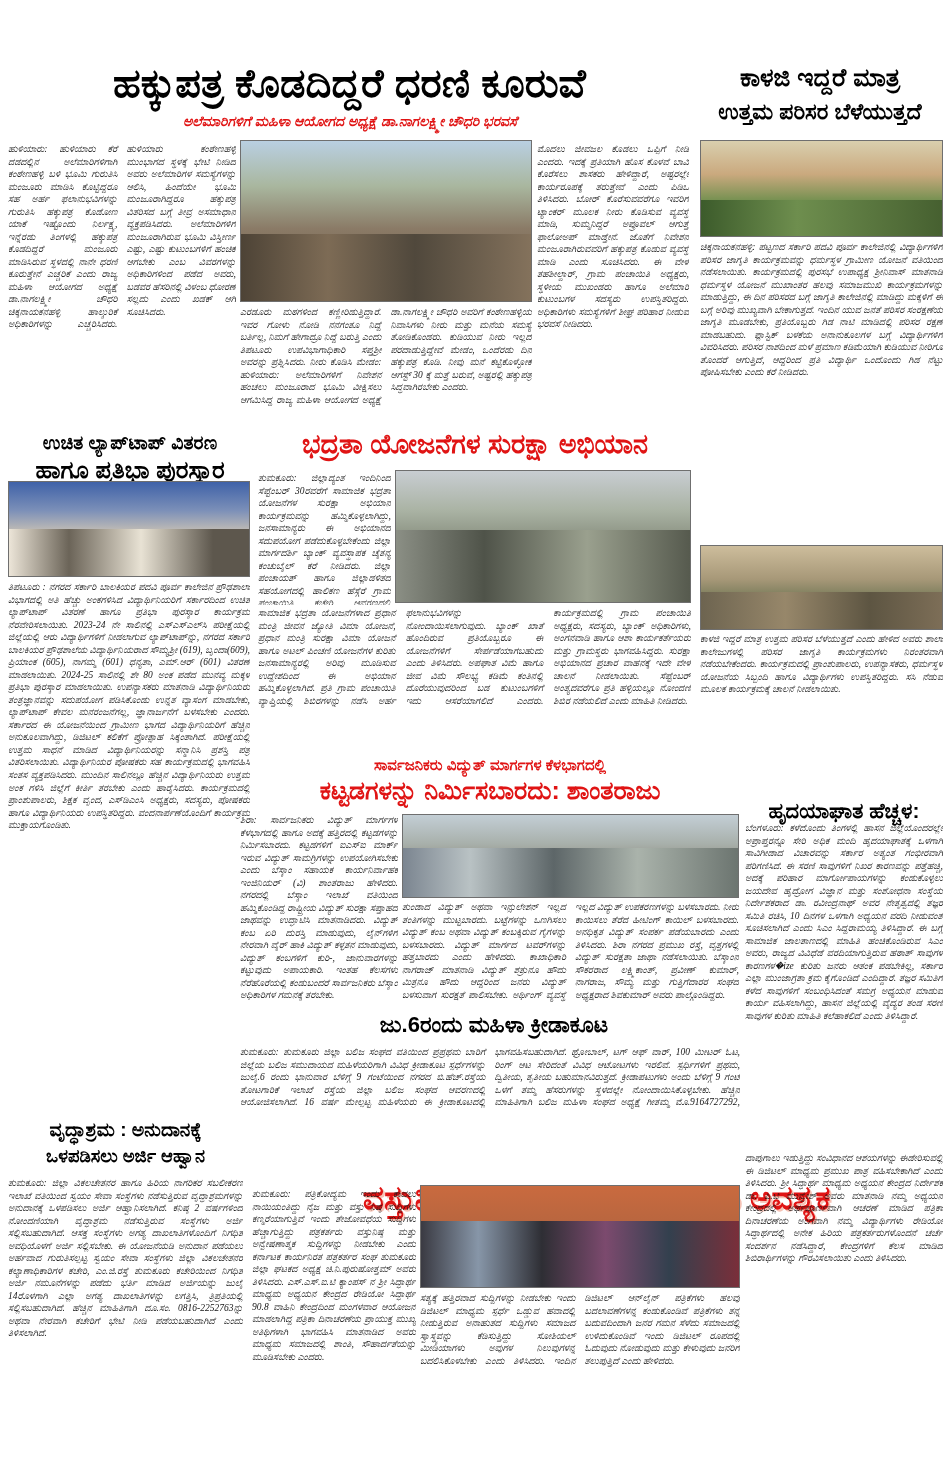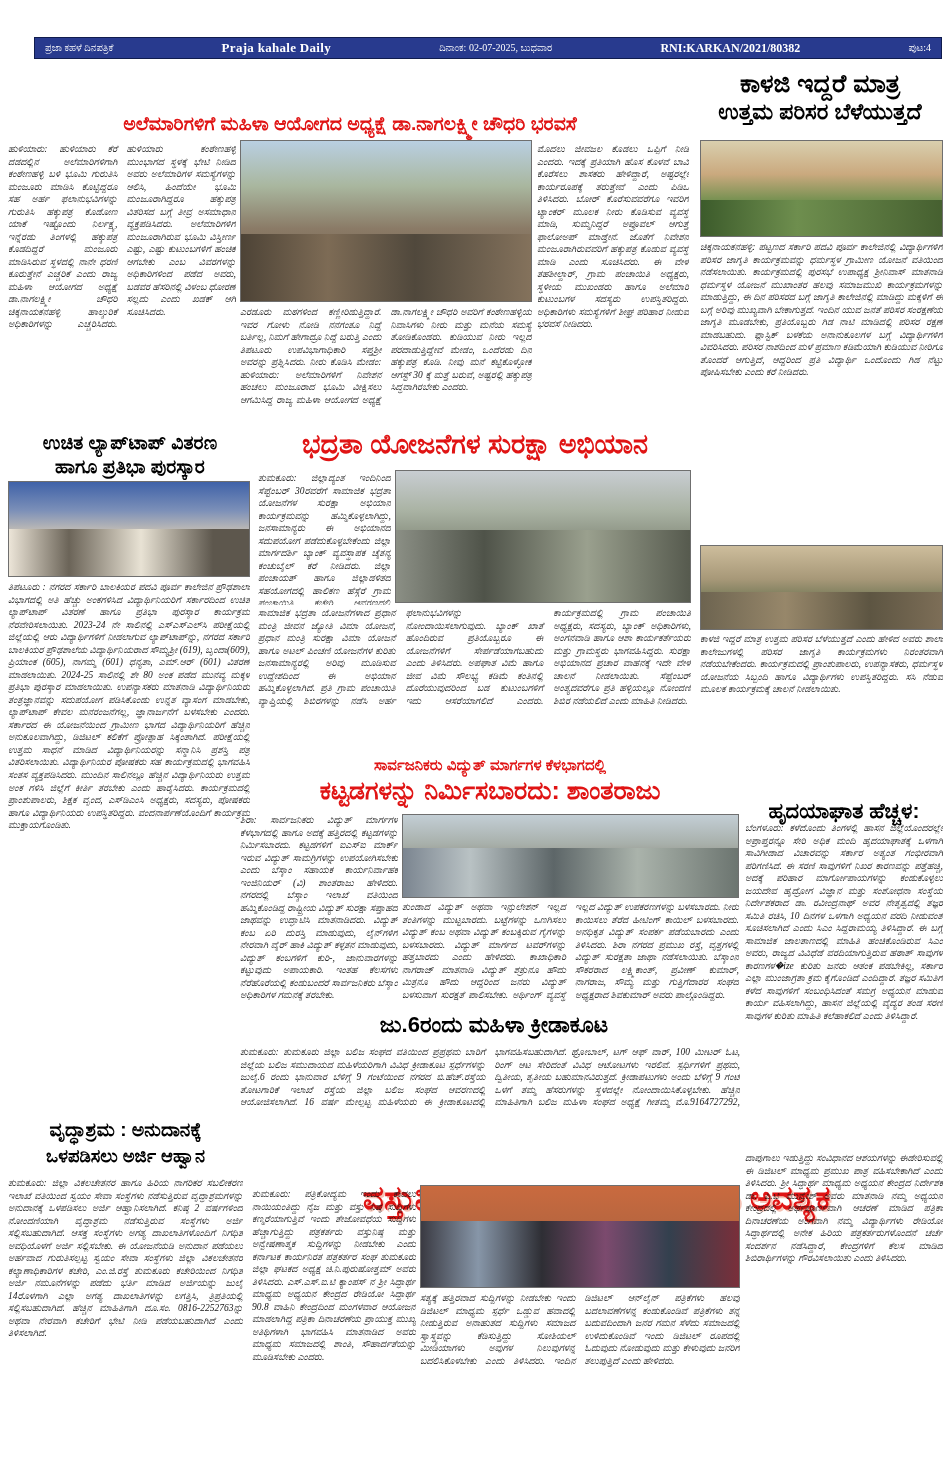--- a/index.html
+++ b/index.html
@@ -24,60 +24,54 @@
   .photo{position:absolute;border:1px solid #6f6f6f;box-sizing:border-box;overflow:hidden;}
   .photo .band{position:absolute;left:0;right:0;}
   
   .press-hl{text-shadow:2px 2px 0 #f6c3b6;}
 </style>
 </head>
 <body>
 
 <div id="page">
 
-  <div class="mast">
-    <span>ಪ್ರಜಾ ಕಹಳೆ ದಿನಪತ್ರಿಕೆ</span>
-    <span class="paper-en">Praja kahale Daily</span>
-    <span>ದಿನಾಂಕ: 02-07-2025, ಬುಧವಾರ</span>
-    <span class="rni">RNI:KARKAN/2021/80382</span>
-    <span>ಪುಟ:4</span>
-  </div>
 
-  <div class="abs hl hl-red" style="left:25px;top:114px;width:650px;height:24px;font-size:19px;">ಅಲೆಮಾರಿಗಳಿಗೆ ಮಹಿಳಾ ಆಯೋಗದ ಅಧ್ಯಕ್ಷೆ ಡಾ.ನಾಗಲಕ್ಷ್ಮೀ ಚೌಧರಿ ಭರವಸೆ</div>
+  <div class="abs hl" style="left:8px;top:62px;width:683px;height:50px;font-size:40px;">ಹಕ್ಕುಪತ್ರ ಕೊಡದಿದ್ದರೆ ಧರಣಿ ಕೂರುವೆ</div>
+  <div class="abs hl hl-red" style="left:25px;top:114px;width:650px;height:24px;font-size:14px;font-style:italic;">ಅಲೆಮಾರಿಗಳಿಗೆ ಮಹಿಳಾ ಆಯೋಗದ ಅಧ್ಯಕ್ಷೆ ಡಾ.ನಾಗಲಕ್ಷ್ಮೀ ಚೌಧರಿ ಭರವಸೆ</div>
 
   <div class="abs body-text cols2" style="left:8px;top:143px;width:228px;height:287px;">ಹುಳಿಯಾರು: ಹುಳಿಯಾರು ಕೆರೆ ದಡದಲ್ಲಿನ ಅಲೆಮಾರಿಗಳಿಗಾಗಿ ಕಂಠೇಣಹಳ್ಳಿ ಬಳಿ ಭೂಮಿ ಗುರುತಿಸಿ ಮಂಜೂರು ಮಾಡಿಸಿ ಕೊಟ್ಟಿದ್ದರೂ ಸಹ ಅರ್ಹ ಫಲಾನುಭವಿಗಳನ್ನು ಗುರುತಿಸಿ ಹಕ್ಕುಪತ್ರ ಕೊಡೋಣ ಯಾಕೆ ಇಷ್ಟೊಂದು ನಿರ್ಲಕ್ಷ್ಯ, ಇನ್ನೆರಡು ತಿಂಗಳಲ್ಲಿ ಹಕ್ಕುಪತ್ರ ಕೊಡದಿದ್ದರೆ ಮಂಜೂರು ಮಾಡಿಸಿರುವ ಸ್ಥಳದಲ್ಲಿ ನಾನೇ ಧರಣಿ ಕೂರುತ್ತೇನೆ ಎಚ್ಚರಿಕೆ ಎಂದು ರಾಜ್ಯ ಮಹಿಳಾ ಆಯೋಗದ ಅಧ್ಯಕ್ಷೆ ಡಾ.ನಾಗಲಕ್ಷ್ಮೀ ಚೌಧರಿ ಚಿಕ್ಕನಾಯಕನಹಳ್ಳಿ ಹಾಲ್ಕುರಿಕೆ ಅಧಿಕಾರಿಗಳನ್ನು ಎಚ್ಚರಿಸಿದರು. ಹುಳಿಯಾರು ಕಂಠೇಣಹಳ್ಳಿ ಮುಂಭಾಗದ ಸ್ಥಳಕ್ಕೆ ಭೇಟಿ ನೀಡಿದ ಅವರು ಅಲೆಮಾರಿಗಳ ಸಮಸ್ಯೆಗಳನ್ನು ಆಲಿಸಿ, ಹಿಂದೆಯೇ ಭೂಮಿ ಮಂಜೂರಾಗಿದ್ದರೂ ಹಕ್ಕುಪತ್ರ ವಿತರಿಸದ ಬಗ್ಗೆ ತೀವ್ರ ಅಸಮಾಧಾನ ವ್ಯಕ್ತಪಡಿಸಿದರು. ಅಲೆಮಾರಿಗಳಿಗೆ ಮಂಜೂರಾಗಿರುವ ಭೂಮಿ ವಿಸ್ತೀರ್ಣ ಎಷ್ಟು, ಎಷ್ಟು ಕುಟುಂಬಗಳಿಗೆ ಹಂಚಿಕೆ ಆಗಬೇಕು ಎಂಬ ವಿವರಗಳನ್ನು ಅಧಿಕಾರಿಗಳಿಂದ ಪಡೆದ ಅವರು, ಬಡವರ ಹೆಸರಿನಲ್ಲಿ ವಿಳಂಬ ಧೋರಣೆ ಸಲ್ಲದು ಎಂದು ಖಡಕ್ ಆಗಿ ಸೂಚಿಸಿದರು.</div>
 
   <div class="photo" style="left:240px;top:140px;width:292px;height:162px;
        background:linear-gradient(180deg,#b9cfe2 0%,#a9b79f 28%,#8a7a66 55%,#6b5d4c 100%);">
     <div class="band" style="top:58%;height:42%;background:linear-gradient(90deg,#4d4336,#7d6b55 30%,#50483c 60%,#84725c);"></div>
   </div>
 
   <div class="abs body-text cols2" style="left:240px;top:306px;width:292px;height:122px;">ಎರಡೂರು ಮಠಗಳಿಂದ ಕಣ್ಣೀರಿಡುತ್ತಿದ್ದಾರೆ. ಇವರ ಗೋಳು ನೋಡಿ ನನಗಂತೂ ನಿದ್ದೆ ಬರ್ತಿಲ್ಲ, ನಿಮಗೆ ಹೇಗಾದ್ರೂ ನಿದ್ದೆ ಬರುತ್ತಿ ಎಂದು ತಿಪಟೂರು ಉಪವಿಭಾಗಾಧಿಕಾರಿ ಸಪ್ತಶ್ರೀ ಅವರನ್ನು ಪ್ರಶ್ನಿಸಿದರು. ನೀರು ಕೊಡಿಸಿ ಮೇಡಂ: ಹುಳಿಯಾರು: ಅಲೆಮಾರಿಗಳಿಗೆ ನಿವೇಶನ ಹಂಚಲು ಮಂಜೂರಾದ ಭೂಮಿ ವೀಕ್ಷಿಸಲು ಆಗಮಿಸಿದ್ದ ರಾಜ್ಯ ಮಹಿಳಾ ಆಯೋಗದ ಅಧ್ಯಕ್ಷೆ ಡಾ.ನಾಗಲಕ್ಷ್ಮೀ ಚೌಧರಿ ಅವರಿಗೆ ಕಂಠೇಣಹಳ್ಳಿಯ ನಿವಾಸಿಗಳು ನೀರು ಮತ್ತು ಮನೆಯ ಸಮಸ್ಯೆ ತೋಡಿಕೊಂಡರು. ಕುಡಿಯುವ ನೀರು ಇಲ್ಲದೆ ಪರದಾಡುತ್ತಿದ್ದೇವೆ ಮೇಡಂ, ಒಂದೆರಡು ದಿನ ಹಕ್ಕುಪತ್ರ ಕೊಡಿ. ನೀವು ಮನೆ ಕಟ್ಟಿಕೊಳ್ಳೋಕೆ ಆಗಸ್ಟ್ 30 ಕ್ಕೆ ಮತ್ತೆ ಬರುವೆ, ಅಷ್ಟರಲ್ಲಿ ಹಕ್ಕುಪತ್ರ ಸಿದ್ಧವಾಗಿರಬೇಕು ಎಂದರು.</div>
 
   <div class="abs body-text" style="left:537px;top:143px;width:152px;height:285px;">ಮೊದಲು ಜೀವಜಲ ಕೊಡಲು ಒಪ್ಪಿಗೆ ನೀಡಿ ಎಂದರು. ಇದಕ್ಕೆ ಪ್ರತಿಯಾಗಿ ಹೊಸ ಕೊಳವೆ ಬಾವಿ ಕೊರೆಸಲು ಶಾಸಕರು ಹೇಳಿದ್ದಾರೆ, ಅಷ್ಟರಲ್ಲೇ ಕಾರ್ಯರೂಪಕ್ಕೆ ತರುತ್ತೇವೆ ಎಂದು ಪಿಡಿಒ ತಿಳಿಸಿದರು. ಬೋರ್ ಕೊರೆಸುವವರೆಗೂ ಇವರಿಗೆ ಟ್ಯಾಂಕರ್ ಮೂಲಕ ನೀರು ಕೊಡಿಸುವ ವ್ಯವಸ್ಥೆ ಮಾಡಿ, ಸುಮ್ಮನಿದ್ದರೆ ಅಪ್ರೂವಲ್ ಆಗುತ್ತೆ ಫಾಲೋಅಪ್ ಮಾಡ್ತೇನೆ. ಜೊತೆಗೆ ನಿವೇಶನ ಮಂಜೂರಾಗಿರುವವರಿಗೆ ಹಕ್ಕುಪತ್ರ ಕೊಡುವ ವ್ಯವಸ್ಥೆ ಮಾಡಿ ಎಂದು ಸೂಚಿಸಿದರು. ಈ ವೇಳೆ ತಹಶೀಲ್ದಾರ್, ಗ್ರಾಮ ಪಂಚಾಯಿತಿ ಅಧ್ಯಕ್ಷರು, ಸ್ಥಳೀಯ ಮುಖಂಡರು ಹಾಗೂ ಅಲೆಮಾರಿ ಕುಟುಂಬಗಳ ಸದಸ್ಯರು ಉಪಸ್ಥಿತರಿದ್ದರು. ಅಧಿಕಾರಿಗಳು ಸಮಸ್ಯೆಗಳಿಗೆ ಶೀಘ್ರ ಪರಿಹಾರ ನೀಡುವ ಭರವಸೆ ನೀಡಿದರು.</div>
 
-  <div class="abs hl" style="left:697px;top:64px;width:246px;height:34px;font-size:25px;margin-top:6px;">ಕಾಳಜಿ ಇದ್ದರೆ ಮಾತ್ರ</div>
+  <div class="abs hl" style="left:697px;top:64px;width:246px;height:34px;font-size:25px;">ಕಾಳಜಿ ಇದ್ದರೆ ಮಾತ್ರ</div>
   <div class="abs hl" style="left:697px;top:100px;width:246px;height:34px;font-size:22px;">ಉತ್ತಮ ಪರಿಸರ ಬೆಳೆಯುತ್ತದೆ</div>
 
   <div class="photo" style="left:700px;top:140px;width:243px;height:97px;
        background:linear-gradient(180deg,#d9cfae 0%,#caa97e 35%,#5f8a45 70%,#49652f 100%);">
     <div class="band" style="top:62%;height:38%;background:linear-gradient(90deg,#3c5b2b,#6e8e4e 40%,#466030);"></div>
   </div>
 
   <div class="abs body-text" style="left:700px;top:241px;width:243px;height:301px;">ಚಿಕ್ಕನಾಯಕನಹಳ್ಳಿ: ಪಟ್ಟಣದ ಸರ್ಕಾರಿ ಪದವಿ ಪೂರ್ವ ಕಾಲೇಜಿನಲ್ಲಿ ವಿದ್ಯಾರ್ಥಿಗಳಿಗೆ ಪರಿಸರ ಜಾಗೃತಿ ಕಾರ್ಯಕ್ರಮವನ್ನು ಧರ್ಮಸ್ಥಳ ಗ್ರಾಮೀಣ ಯೋಜನೆ ವತಿಯಿಂದ ನಡೆಸಲಾಯಿತು. ಕಾರ್ಯಕ್ರಮದಲ್ಲಿ ಪುರಸಭೆ ಉಪಾಧ್ಯಕ್ಷ ಶ್ರೀನಿವಾಸ್ ಮಾತನಾಡಿ ಧರ್ಮಸ್ಥಳ ಯೋಜನೆ ಮುಖಾಂತರ ಹಲವು ಸಮಾಜಮುಖಿ ಕಾರ್ಯಕ್ರಮಗಳನ್ನು ಮಾಡುತ್ತಿದ್ದು, ಈ ದಿನ ಪರಿಸರದ ಬಗ್ಗೆ ಜಾಗೃತಿ ಕಾಲೇಜಿನಲ್ಲಿ ಮಾಡಿದ್ದು ಮಕ್ಕಳಿಗೆ ಈ ಬಗ್ಗೆ ಅರಿವು ಮುಖ್ಯವಾಗಿ ಬೇಕಾಗುತ್ತದೆ. ಇಂದಿನ ಯುವ ಜನತೆ ಪರಿಸರ ಸಂರಕ್ಷಣೆಯ ಜಾಗೃತಿ ಮೂಡಬೇಕು, ಪ್ರತಿಯೊಬ್ಬರು ಗಿಡ ನಾಟಿ ಮಾಡಿದಲ್ಲಿ ಪರಿಸರ ರಕ್ಷಣೆ ಮಾಡಬಹುದು. ಪ್ಲಾಸ್ಟಿಕ್ ಬಳಕೆಯ ಅನಾನುಕೂಲಗಳ ಬಗ್ಗೆ ವಿದ್ಯಾರ್ಥಿಗಳಿಗೆ ವಿವರಿಸಿದರು. ಪರಿಸರ ನಾಶದಿಂದ ಮಳೆ ಪ್ರಮಾಣ ಕಡಿಮೆಯಾಗಿ ಕುಡಿಯುವ ನೀರಿಗೂ ತೊಂದರೆ ಆಗುತ್ತಿದೆ, ಆದ್ದರಿಂದ ಪ್ರತಿ ವಿದ್ಯಾರ್ಥಿ ಒಂದೊಂದು ಗಿಡ ನೆಟ್ಟು ಪೋಷಿಸಬೇಕು ಎಂದು ಕರೆ ನೀಡಿದರು.</div>
 
   <div class="photo" style="left:700px;top:545px;width:243px;height:85px;
        background:linear-gradient(180deg,#cdbd9c 0%,#a79878 40%,#5d6b49 75%,#4a4a3a 100%);">
     <div class="band" style="top:55%;height:45%;background:linear-gradient(90deg,#6d6450,#97876a 35%,#5d5542 70%,#7d6e57);"></div>
   </div>
 
   <div class="abs body-text" style="left:700px;top:633px;width:243px;height:120px;">ಕಾಳಜಿ ಇದ್ದರೆ ಮಾತ್ರ ಉತ್ತಮ ಪರಿಸರ ಬೆಳೆಯುತ್ತದೆ ಎಂದು ಹೇಳಿದ ಅವರು ಶಾಲಾ ಕಾಲೇಜುಗಳಲ್ಲಿ ಪರಿಸರ ಜಾಗೃತಿ ಕಾರ್ಯಕ್ರಮಗಳು ನಿರಂತರವಾಗಿ ನಡೆಯಬೇಕೆಂದರು. ಕಾರ್ಯಕ್ರಮದಲ್ಲಿ ಪ್ರಾಂಶುಪಾಲರು, ಉಪನ್ಯಾಸಕರು, ಧರ್ಮಸ್ಥಳ ಯೋಜನೆಯ ಸಿಬ್ಬಂದಿ ಹಾಗೂ ವಿದ್ಯಾರ್ಥಿಗಳು ಉಪಸ್ಥಿತರಿದ್ದರು. ಸಸಿ ನೆಡುವ ಮೂಲಕ ಕಾರ್ಯಕ್ರಮಕ್ಕೆ ಚಾಲನೆ ನೀಡಲಾಯಿತು.</div>
 
   <div class="abs hl" style="left:8px;top:433px;width:244px;height:24px;font-size:19px;">ಉಚಿತ ಲ್ಯಾಪ್‌ಟಾಪ್ ವಿತರಣ</div>
-  <div class="abs hl" style="left:8px;top:457px;width:244px;height:24px;font-size:19px;text-align:center;">ಹಾಗೂ ಪ್ರತಿಭಾ ಪುರಸ್ಕಾರ</div>
+  <div class="abs hl" style="left:8px;top:457px;width:244px;height:24px;font-size:24px;text-align:center;">ಹಾಗೂ ಪ್ರತಿಭಾ ಪುರಸ್ಕಾರ</div>
 
   <div class="photo" style="left:8px;top:481px;width:242px;height:96px;
        background:linear-gradient(180deg,#3f62a8 0%,#7b8fb8 30%,#d9ccb4 60%,#8c8274 100%);">
     <div class="band" style="top:50%;height:50%;background:linear-gradient(90deg,#ece5d8,#6b6458 25%,#e8e2d4 55%,#5d574d 85%);"></div>
   </div>
 
   <div class="abs body-text" style="left:8px;top:581px;width:242px;height:529px;">ತಿಪಟೂರು : ನಗರದ ಸರ್ಕಾರಿ ಬಾಲಕಿಯರ ಪದವಿ ಪೂರ್ವ ಕಾಲೇಜಿನ ಪ್ರೌಢಶಾಲಾ ವಿಭಾಗದಲ್ಲಿ ಅತಿ ಹೆಚ್ಚು ಅಂಕಗಳಿಸಿದ ವಿದ್ಯಾರ್ಥಿನಿಯರಿಗೆ ಸರ್ಕಾರದಿಂದ ಉಚಿತ ಲ್ಯಾಪ್‌ಟಾಪ್ ವಿತರಣೆ ಹಾಗೂ ಪ್ರತಿಭಾ ಪುರಸ್ಕಾರ ಕಾರ್ಯಕ್ರಮ ನೆರವೇರಿಸಲಾಯಿತು. 2023-24 ನೇ ಸಾಲಿನಲ್ಲಿ ಎಸ್‌ಎಸ್‌ಎಲ್‌ಸಿ ಪರೀಕ್ಷೆಯಲ್ಲಿ ಜಿಲ್ಲೆಯಲ್ಲಿ ಆರು ವಿದ್ಯಾರ್ಥಿಗಳಿಗೆ ನೀಡಲಾಗುವ ಲ್ಯಾಪ್‌ಟಾಪ್‌ನ್ನು, ನಗರದ ಸರ್ಕಾರಿ ಬಾಲಕಿಯರ ಪ್ರೌಢಶಾಲೆಯ ವಿದ್ಯಾರ್ಥಿನಿಯರಾದ ಸೌಮ್ಯಶ್ರೀ (619), ಬೃಂದಾ(609), ಪ್ರಿಯಾಂಕ (605), ನಾಗಮ್ಮ (601) ಧನ್ಯತಾ, ಎಮ್.ಆರ್ (601) ವಿತರಣೆ ಮಾಡಲಾಯಿತು. 2024-25 ಸಾಲಿನಲ್ಲಿ ಶೇ 80 ಅಂಕ ಪಡೆದ ಮುನವ್ಯ ಮಕ್ಕಳ ಪ್ರತಿಭಾ ಪುರಸ್ಕಾರ ಮಾಡಲಾಯಿತು. ಉಪನ್ಯಾಸಕರು ಮಾತನಾಡಿ ವಿದ್ಯಾರ್ಥಿನಿಯರು ತಂತ್ರಜ್ಞಾನವನ್ನು ಸದುಪಯೋಗ ಪಡಿಸಿಕೊಂಡು ಉನ್ನತ ವ್ಯಾಸಂಗ ಮಾಡಬೇಕು, ಲ್ಯಾಪ್‌ಟಾಪ್ ಕೇವಲ ಮನರಂಜನೆಗಲ್ಲ, ಜ್ಞಾನಾರ್ಜನೆಗೆ ಬಳಸಬೇಕು ಎಂದರು. ಸರ್ಕಾರದ ಈ ಯೋಜನೆಯಿಂದ ಗ್ರಾಮೀಣ ಭಾಗದ ವಿದ್ಯಾರ್ಥಿನಿಯರಿಗೆ ಹೆಚ್ಚಿನ ಅನುಕೂಲವಾಗಿದ್ದು, ಡಿಜಿಟಲ್ ಕಲಿಕೆಗೆ ಪ್ರೋತ್ಸಾಹ ಸಿಕ್ಕಂತಾಗಿದೆ. ಪರೀಕ್ಷೆಯಲ್ಲಿ ಉತ್ತಮ ಸಾಧನೆ ಮಾಡಿದ ವಿದ್ಯಾರ್ಥಿನಿಯರನ್ನು ಸನ್ಮಾನಿಸಿ ಪ್ರಶಸ್ತಿ ಪತ್ರ ವಿತರಿಸಲಾಯಿತು. ವಿದ್ಯಾರ್ಥಿನಿಯರ ಪೋಷಕರು ಸಹ ಕಾರ್ಯಕ್ರಮದಲ್ಲಿ ಭಾಗವಹಿಸಿ ಸಂತಸ ವ್ಯಕ್ತಪಡಿಸಿದರು. ಮುಂದಿನ ಸಾಲಿನಲ್ಲೂ ಹೆಚ್ಚಿನ ವಿದ್ಯಾರ್ಥಿನಿಯರು ಉತ್ತಮ ಅಂಕ ಗಳಿಸಿ ಜಿಲ್ಲೆಗೆ ಕೀರ್ತಿ ತರಬೇಕು ಎಂದು ಹಾರೈಸಿದರು. ಕಾರ್ಯಕ್ರಮದಲ್ಲಿ ಪ್ರಾಂಶುಪಾಲರು, ಶಿಕ್ಷಕ ವೃಂದ, ಎಸ್‌ಡಿಎಂಸಿ ಅಧ್ಯಕ್ಷರು, ಸದಸ್ಯರು, ಪೋಷಕರು ಹಾಗೂ ವಿದ್ಯಾರ್ಥಿನಿಯರು ಉಪಸ್ಥಿತರಿದ್ದರು. ವಂದನಾರ್ಪಣೆಯೊಂದಿಗೆ ಕಾರ್ಯಕ್ರಮ ಮುಕ್ತಾಯಗೊಂಡಿತು.</div>
 
   <div class="abs hl hl-red" style="left:258px;top:430px;width:434px;height:38px;font-size:27px;">ಭದ್ರತಾ ಯೋಜನೆಗಳ ಸುರಕ್ಷಾ ಅಭಿಯಾನ</div>
 

